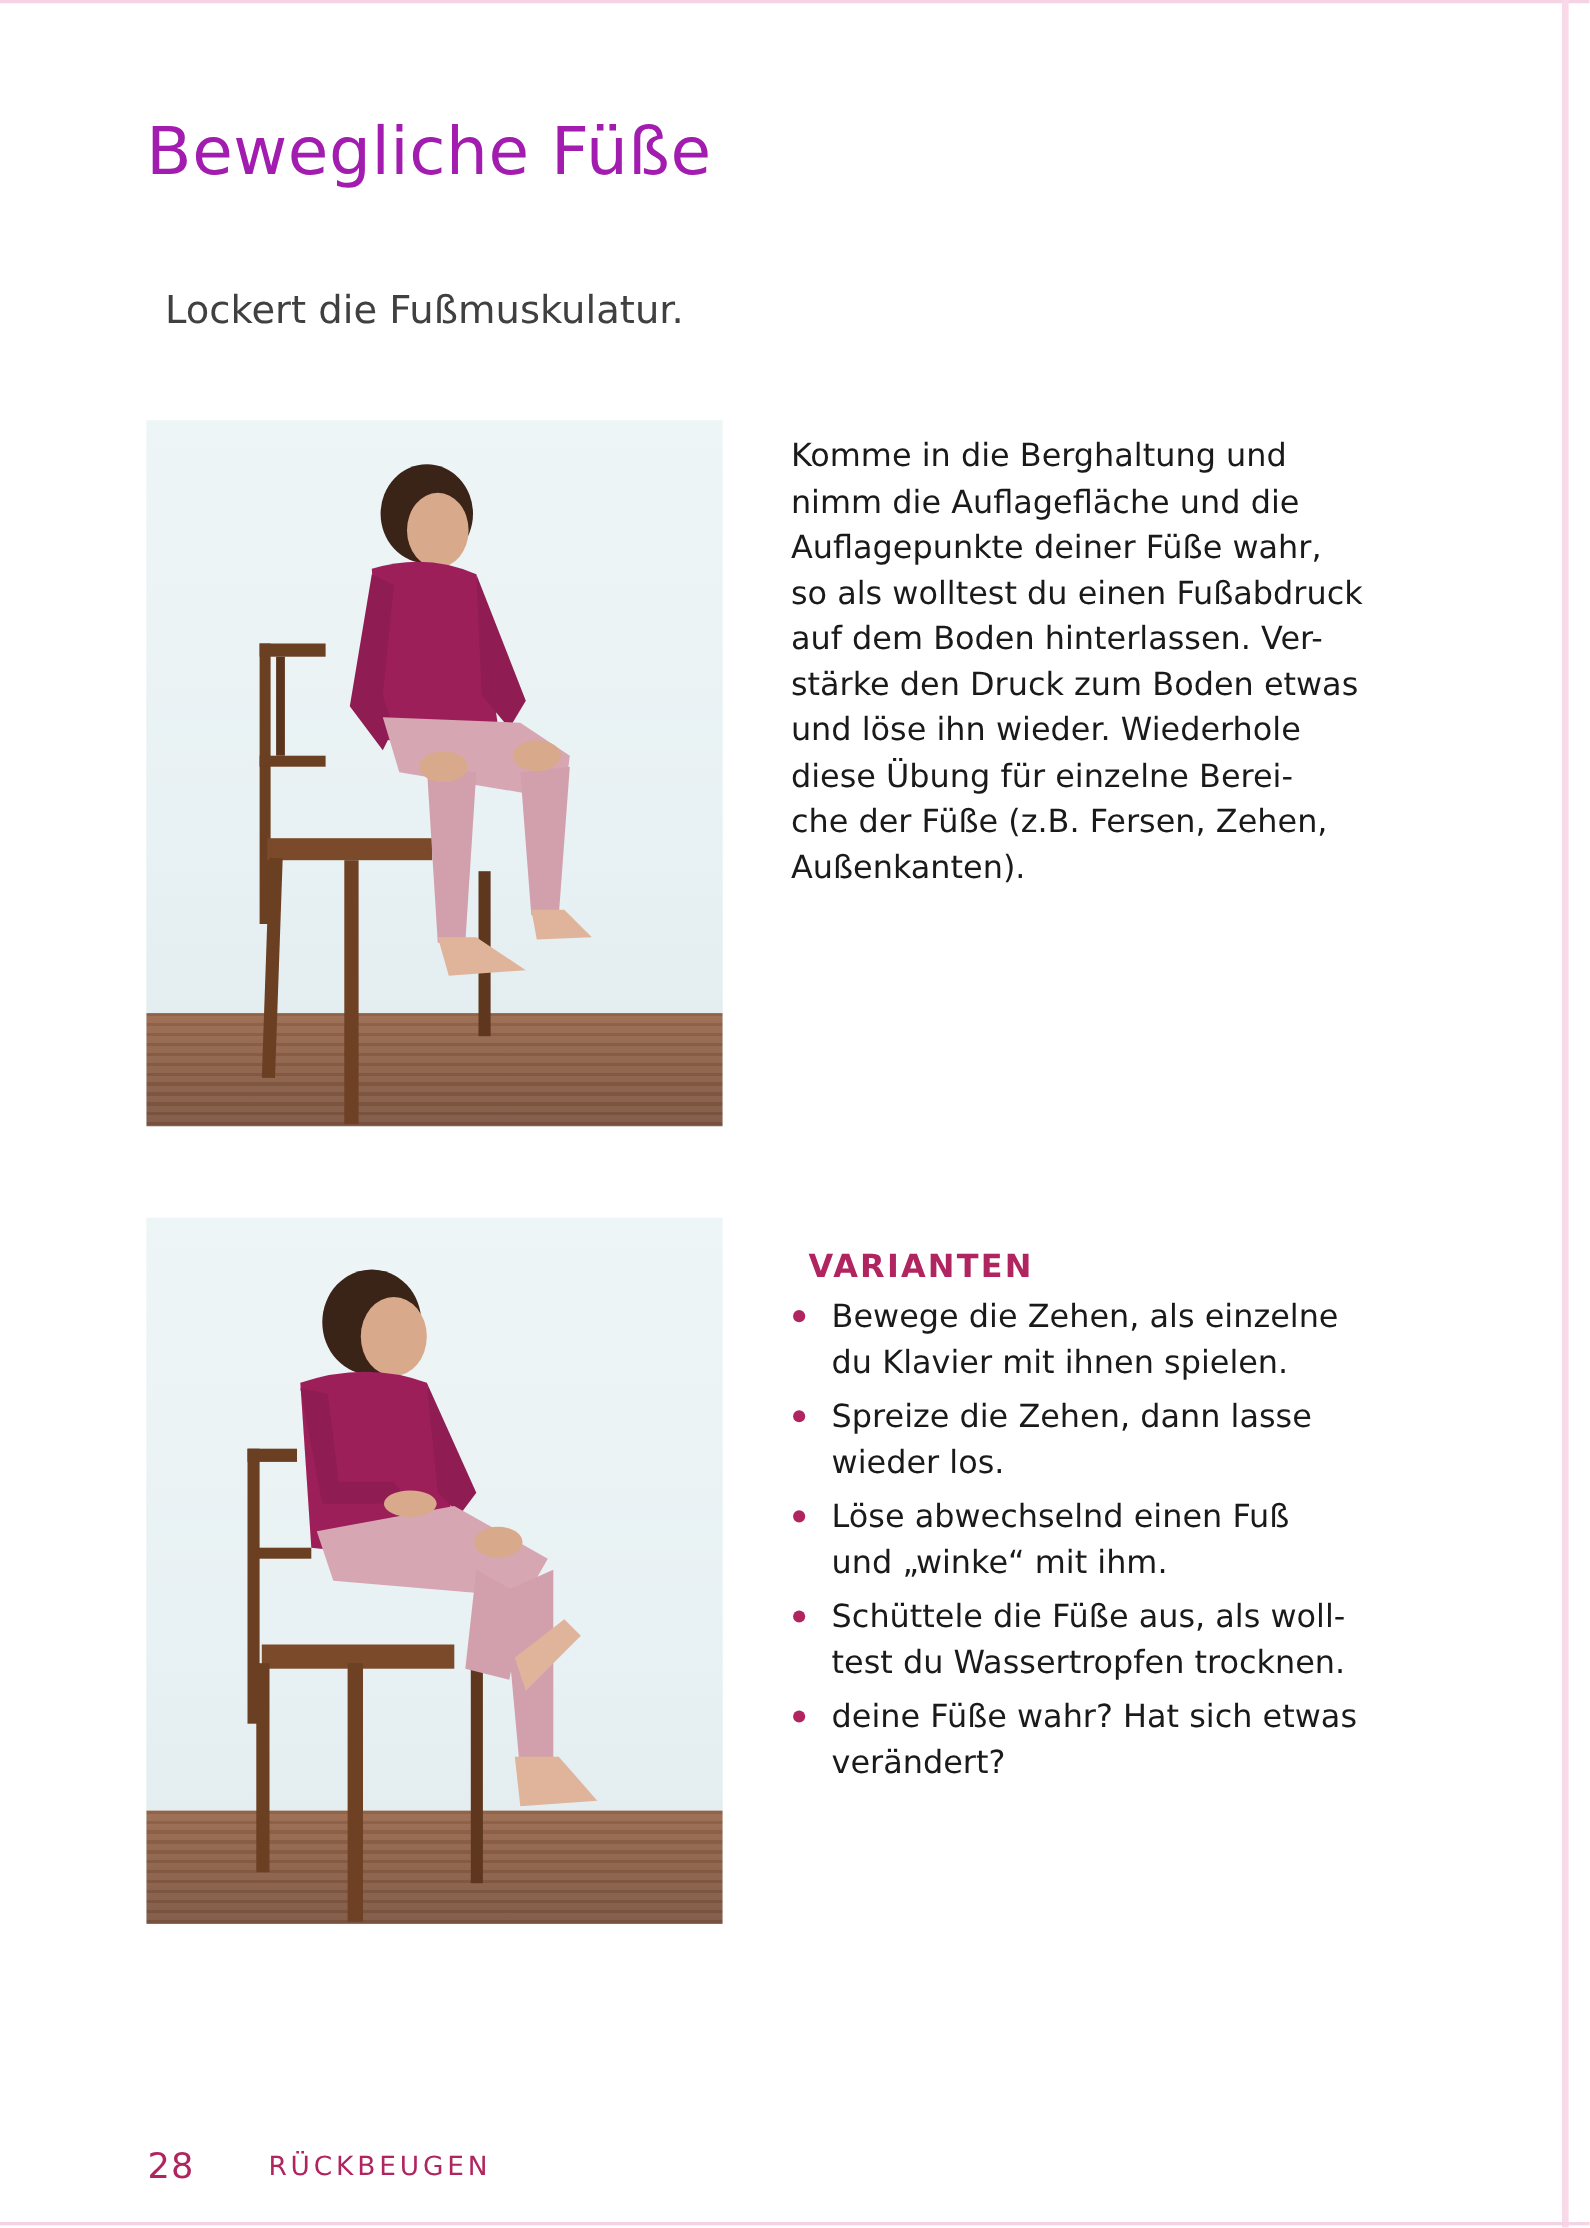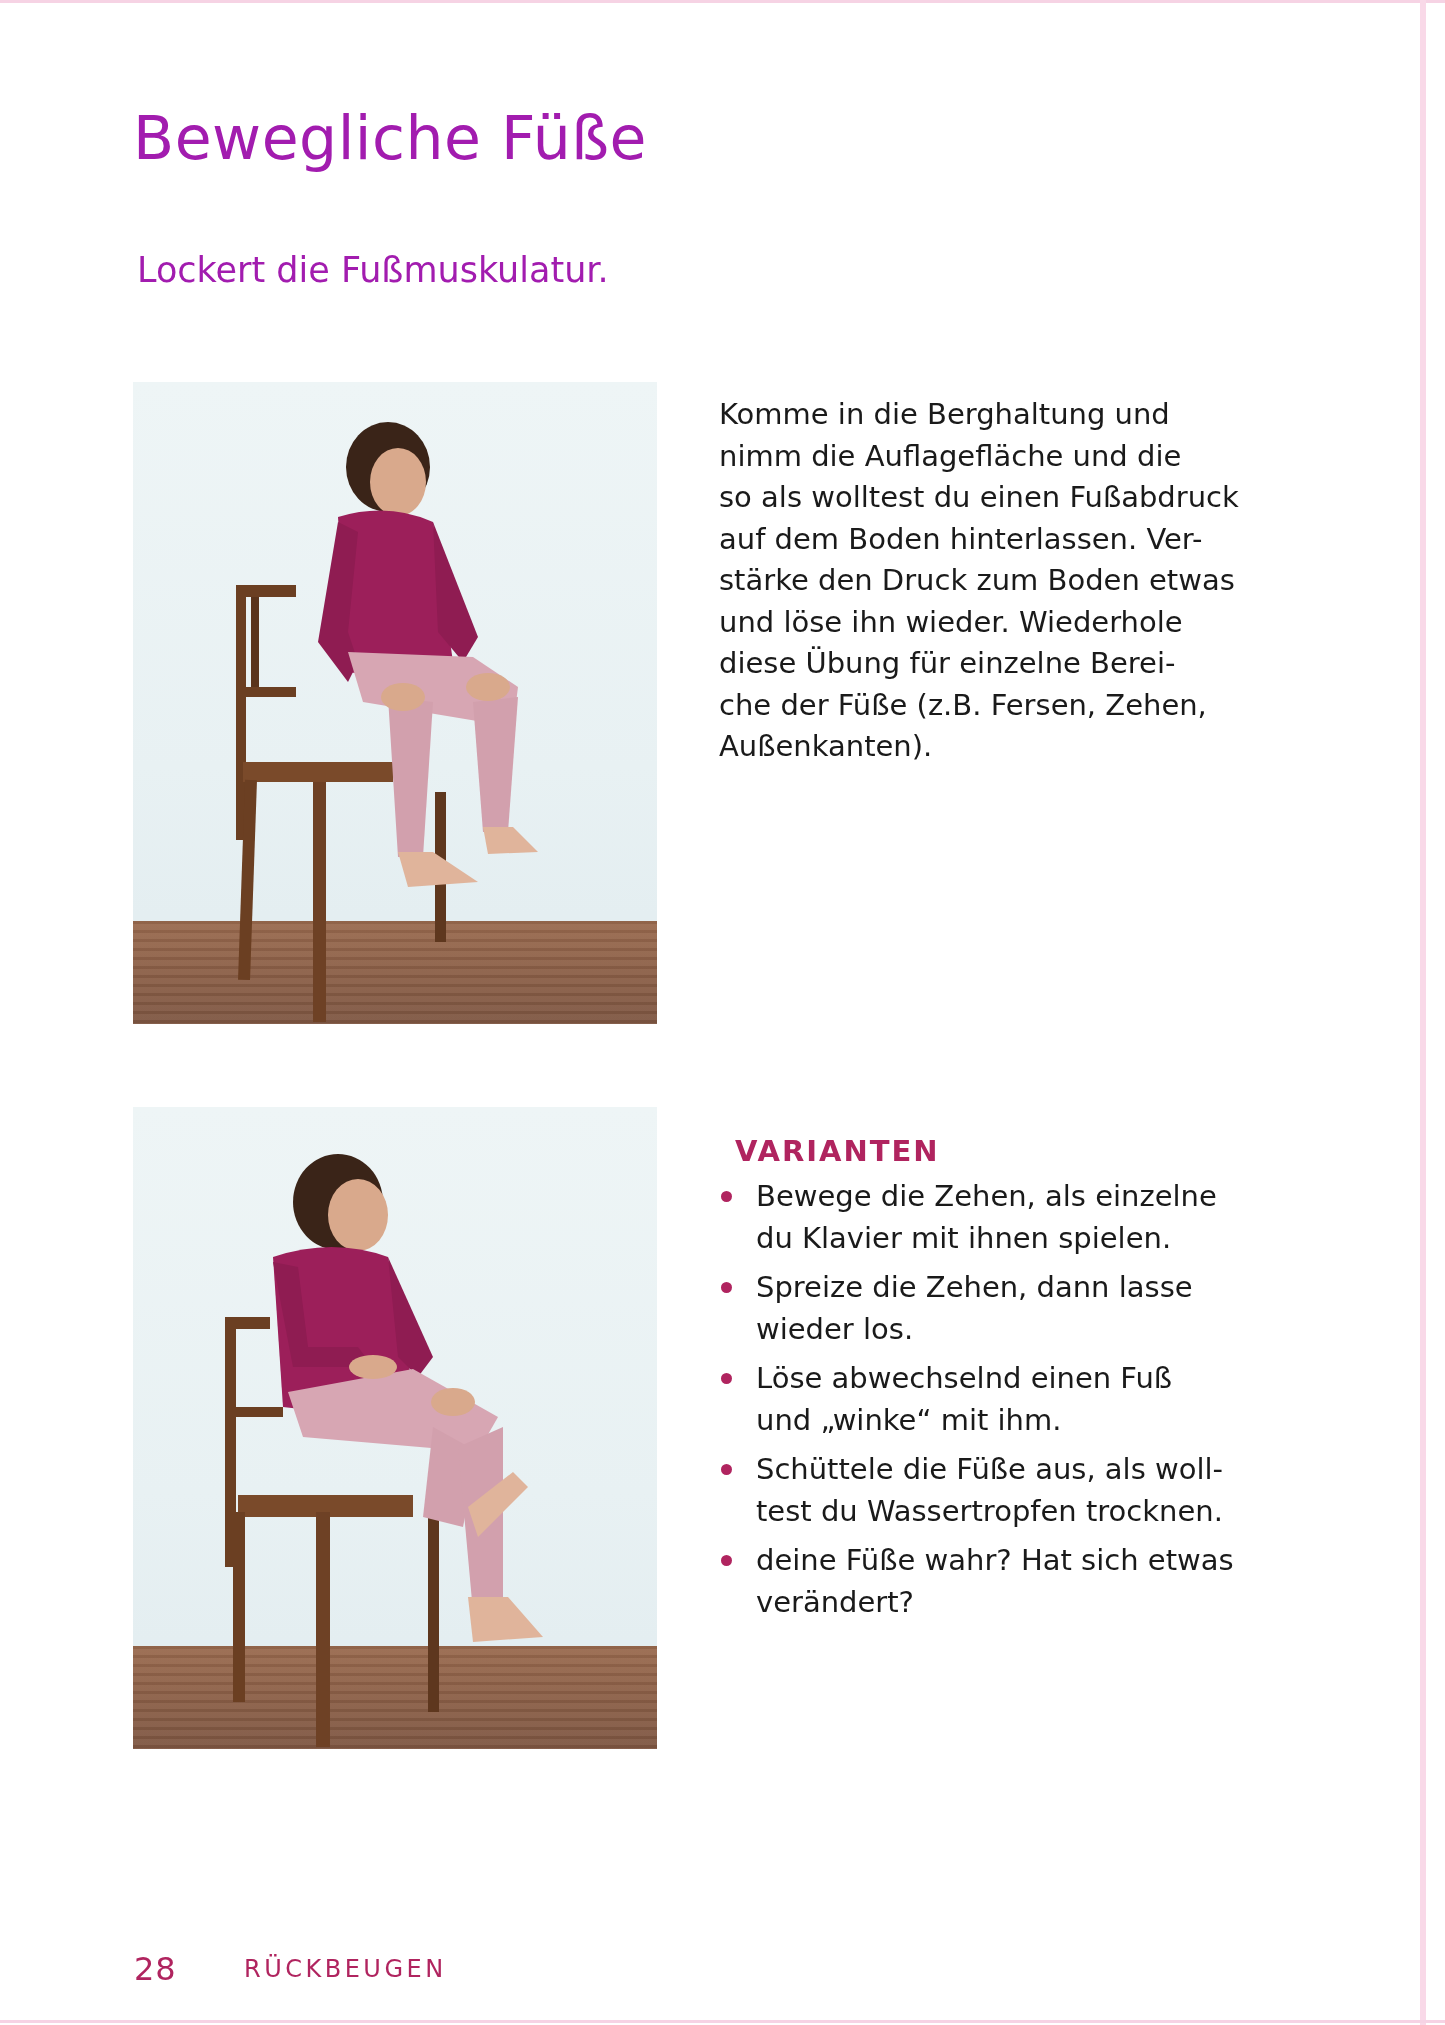--- a/index.html
+++ b/index.html
@@ -14,21 +14,21 @@
     .page-border-right { position: absolute; left: 1420px; top: 0; width: 6px; height: 2025px; background: #f9d9e8; }
 
     .title {
       position: absolute; left: 133px; top: 108px;
       font-size: 60px; font-weight: normal; letter-spacing: 0.5px;
       color: #a21caf; margin: 0; line-height: 1;
       font-family: "DejaVu Sans", sans-serif;
     }
     .subtitle {
       position: absolute; left: 134px; top: 246px;
-      font-size: 35px; color: #a21caf; margin: 3px; line-height: 1.2;
+      font-size: 35px; color: #404040; margin: 16px; line-height: 1.2;
       font-family: "DejaVu Sans", sans-serif; font-weight: normal;
     }
 
     .photo {
       position: absolute; left: 133px; width: 524px; height: 642px; overflow: hidden;
       background: linear-gradient(180deg, #eef5f6 0%, #e8f1f3 60%, #e4eef1 83%);
     }
     .photo-1 { top: 382px; }
     .photo-2 { top: 1107px; }
     .photo .floor {
@@ -118,20 +118,21 @@
     <ellipse cx="355" cy="305" rx="22" ry="14" fill="#d9a98c"></ellipse>
 
     <path d="M265 470 L300 470 L345 500 L275 505 Z" fill="#e0b49b"></path>
     <path d="M350 445 L380 445 L405 470 L355 472 Z" fill="#e0b49b"></path>
   </svg>
 </div>
 
 <div class="body-text">
   <span>Komme in die Berghaltung und</span>
   <span>nimm die Auflagefläche und die</span>
+  <span>Auflagepunkte deiner Füße wahr,</span>
   <span>so als wolltest du einen Fußabdruck</span>
   <span>auf dem Boden hinterlassen. Ver-</span>
   <span>stärke den Druck zum Boden etwas</span>
   <span>und löse ihn wieder. Wiederhole</span>
   <span>diese Übung für einzelne Berei-</span>
   <span>che der Füße (z.B. Fersen, Zehen,</span>
   <span>Außenkanten).</span>
 </div>
 
 <div class="photo photo-2" title="Frau sitzt auf einem Holzstuhl und hebt einen Fuß an, Hände auf den Oberschenkeln">

